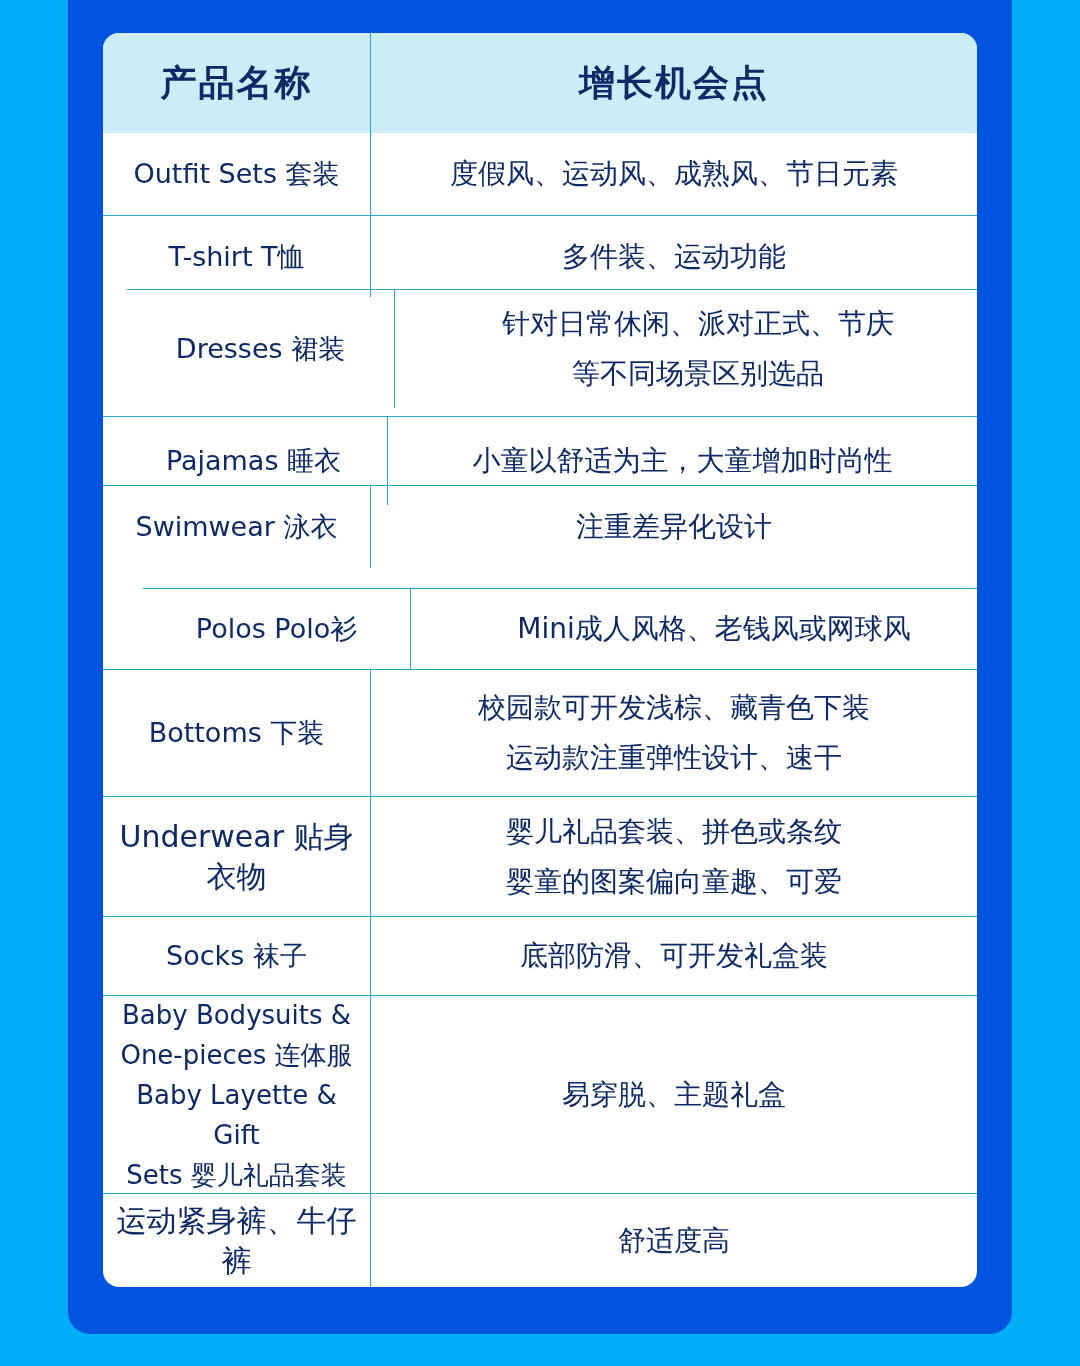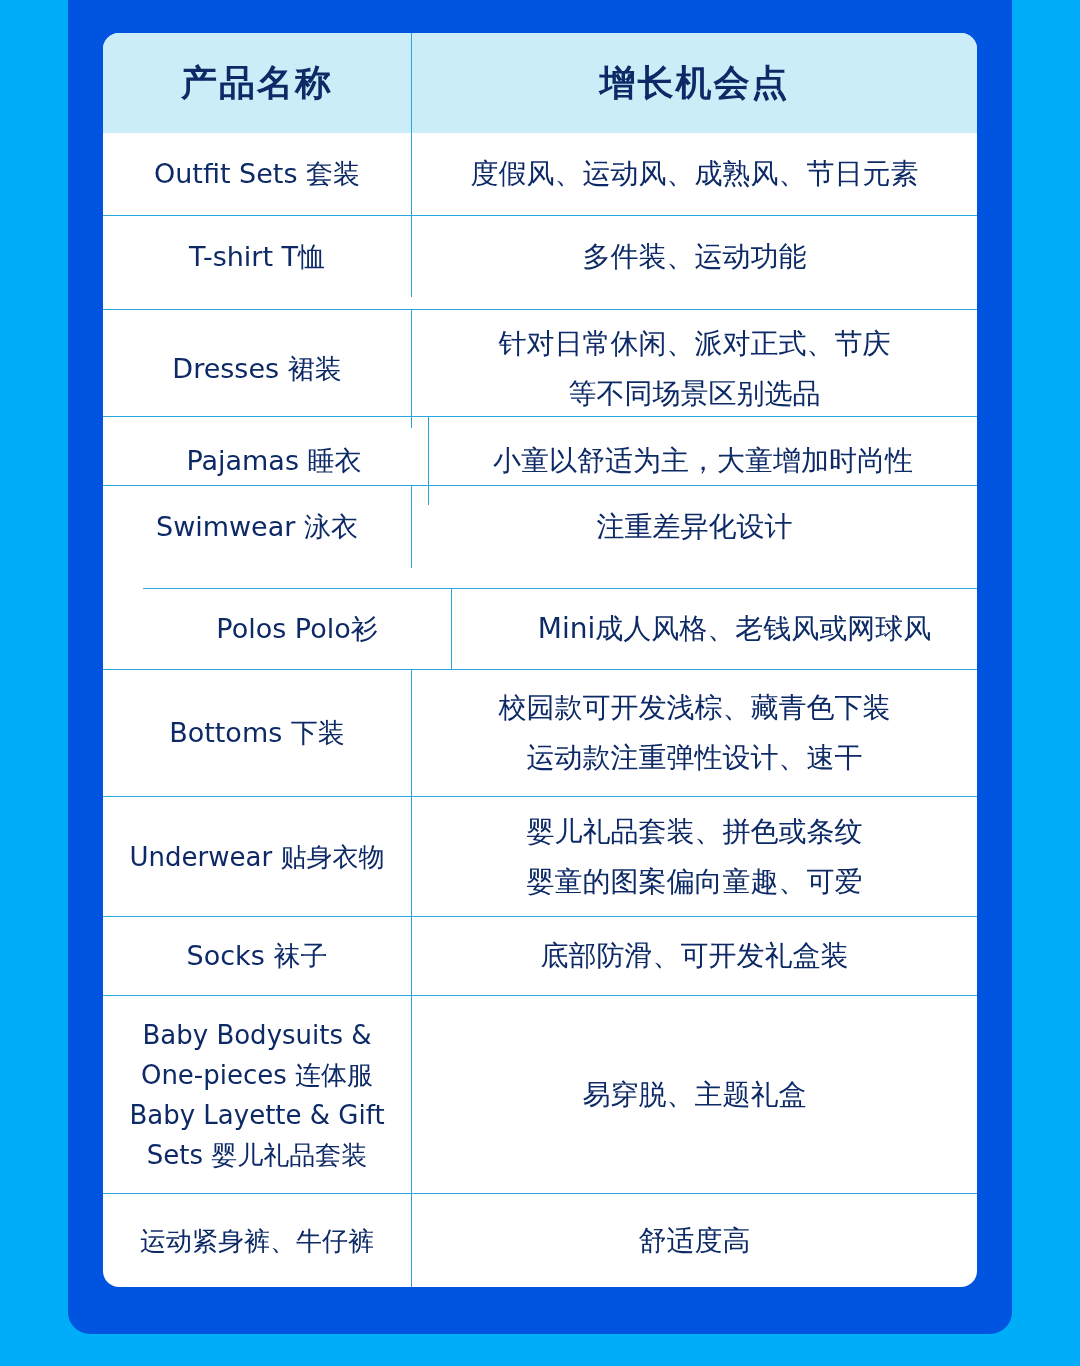--- a/index.html
+++ b/index.html
@@ -46,38 +46,38 @@
     .cell {
       display: flex;
       align-items: center;
       justify-content: center;
       text-align: center;
       color: #0d2a66;
       box-sizing: border-box;
       flex-direction: column;
     }
     .cell.c1 {
-      width: 309px;
+      width: 268px;
       border-right: 1px solid #2aa6dc;
       font-size: 27px;
       line-height: 40px;
       padding: 0 8px;
     }
     .cell.c2 {
       flex: 1;
       font-size: 28px;
       line-height: 50px;
       padding: 0 20px;
     }
     .cell.c1.multi {
       font-size: 26px;
       line-height: 40px;
     }
     .cell.c1.small {
-      font-size: 26px;
+      font-size: 30px;
     }
     .header {
       background: #cbedf8;
     }
     .header .cell {
       font-weight: bold;
       font-size: 36px;
       color: #0d2a66;
       letter-spacing: 2px;
     }
@@ -114,21 +114,21 @@
 
   <div class="row sep" style="top:182px;height:82px;">
     <div class="cell c1">
       <span class="line">T-shirt T恤</span>
     </div>
     <div class="cell c2">
       <span class="line">多件装、运动功能</span>
     </div>
   </div>
 
-  <div class="row sep" style="top:276px;height:119px;">
+  <div class="row sep" style="top:256px;height:119px;margin-left:24px;">
     <div class="cell c1">
       <span class="line">Dresses 裙装</span>
     </div>
     <div class="cell c2">
       <span class="line">针对日常休闲、派对正式、节庆</span>
       <span class="line">等不同场景区别选品</span>
     </div>
   </div>
 
   <div class="row sep" style="top:383px;height:89px;padding-left:17px;">

